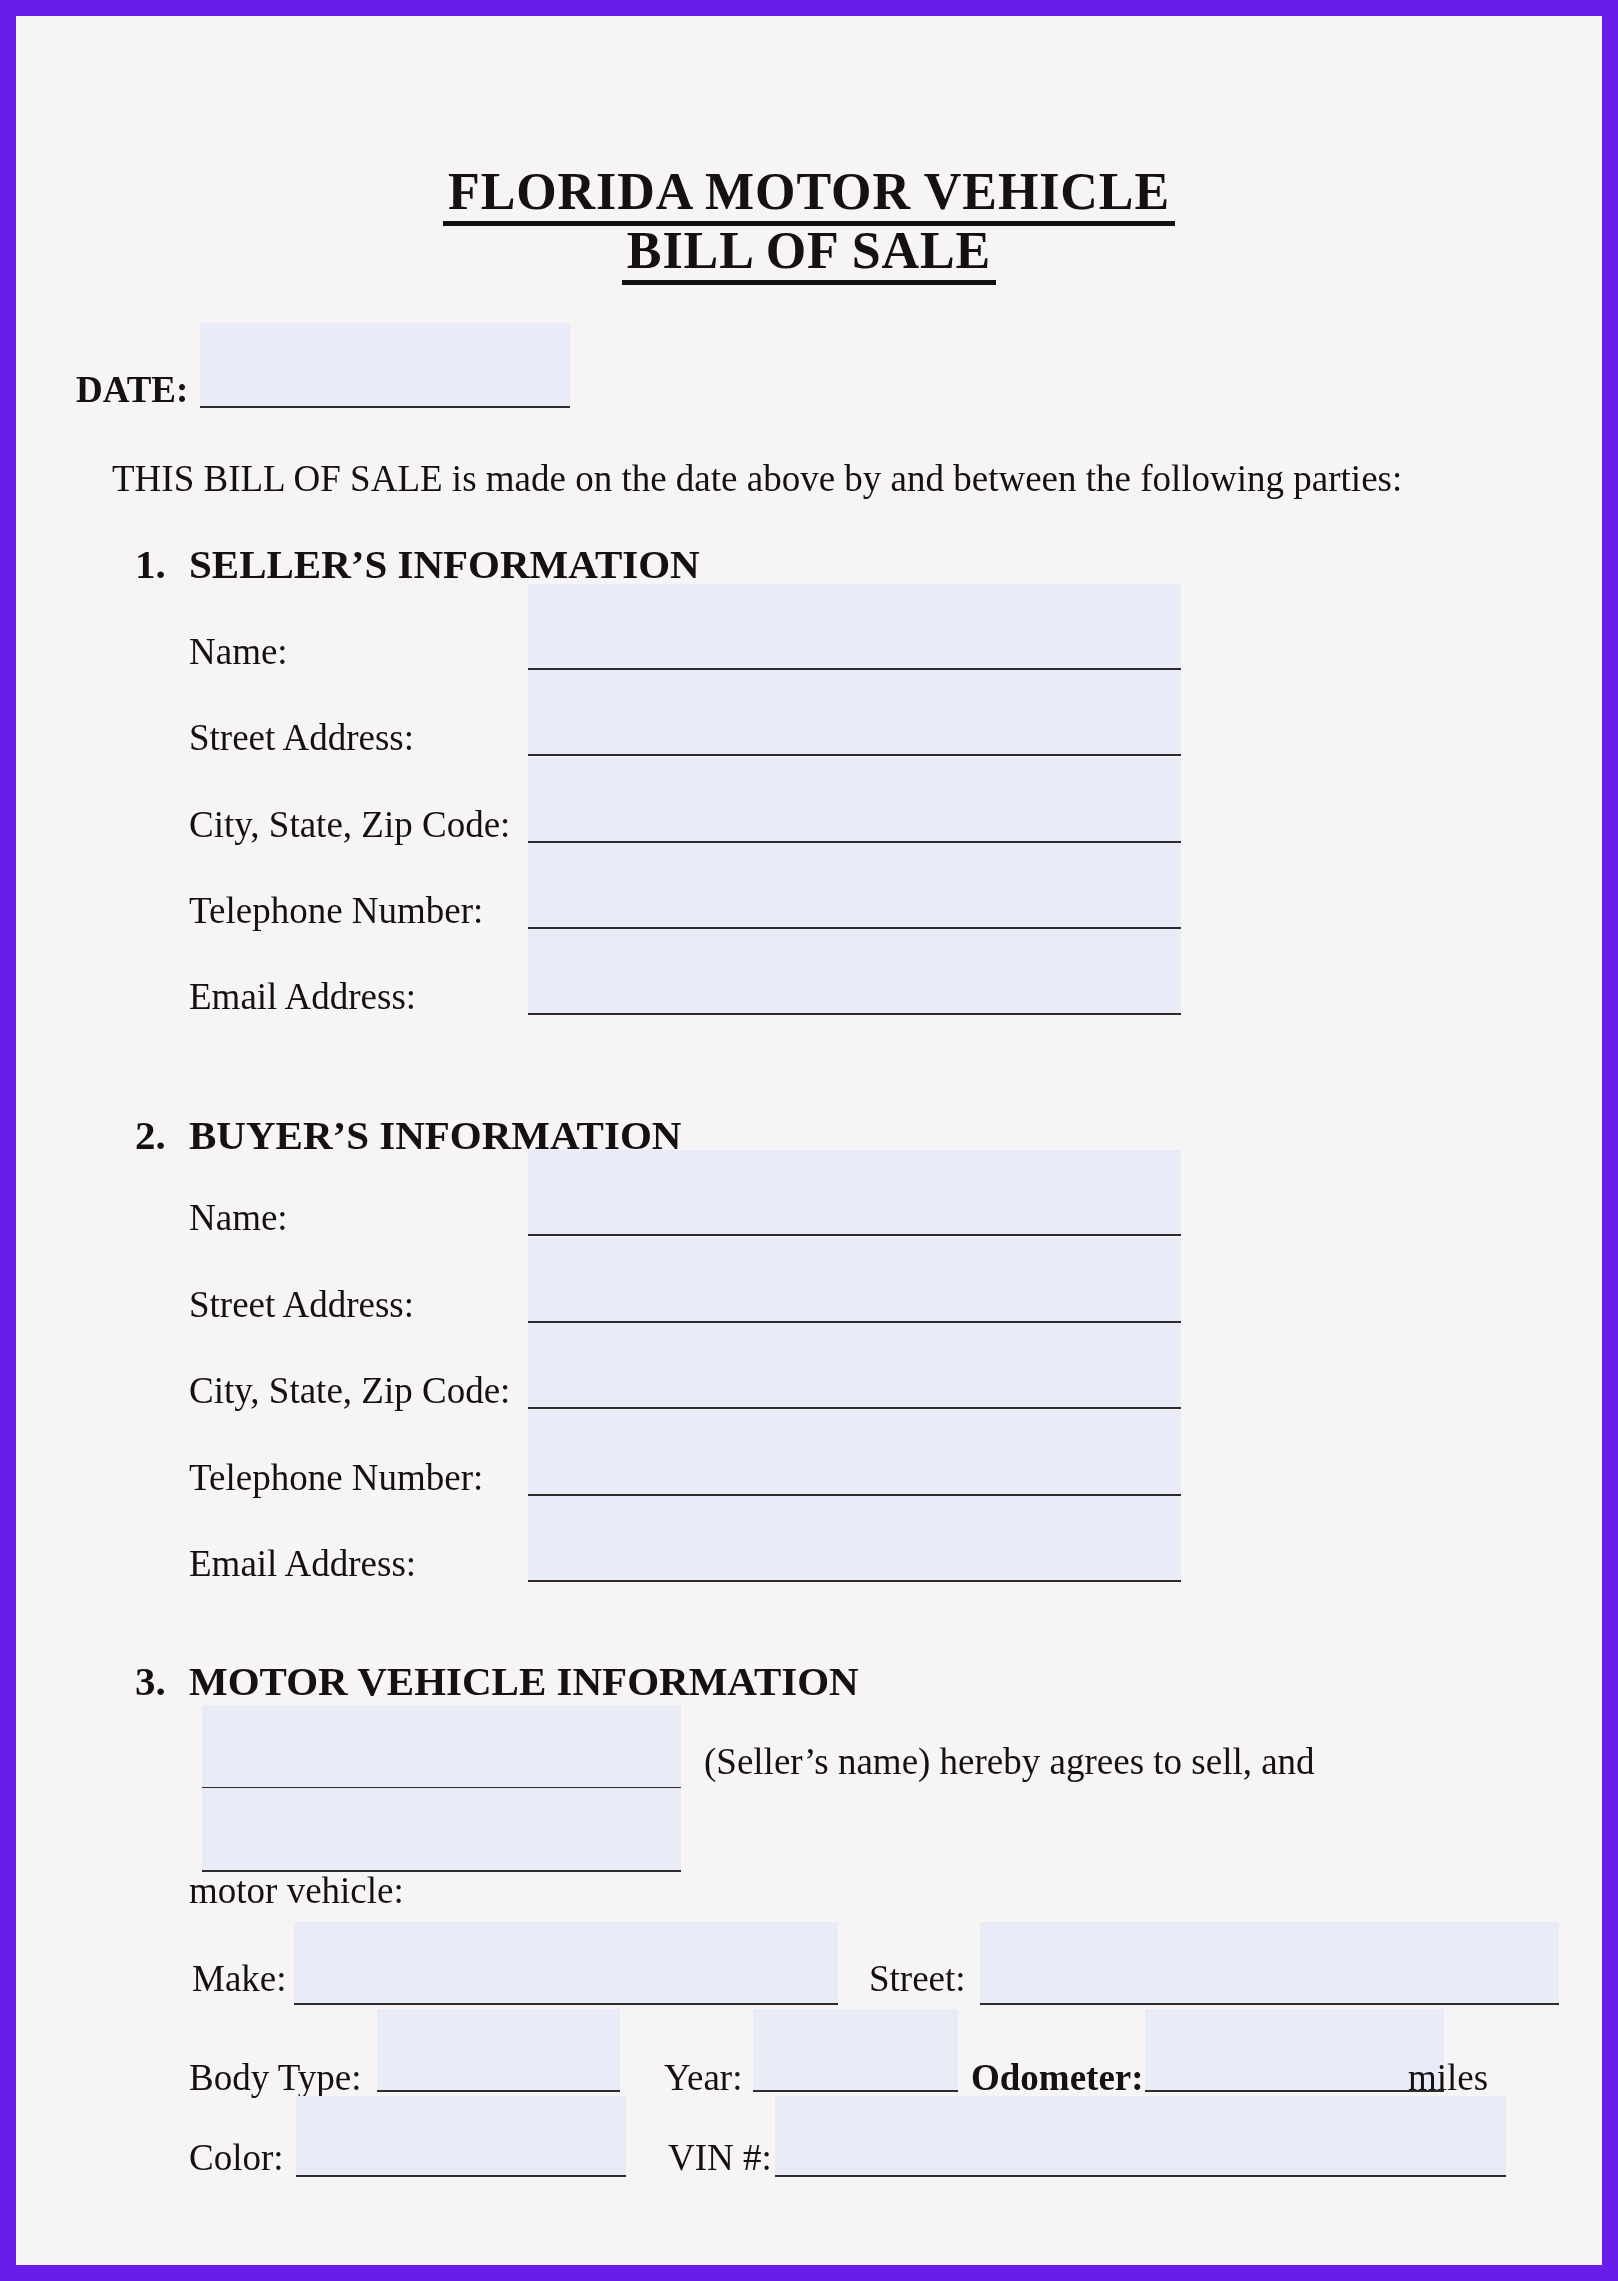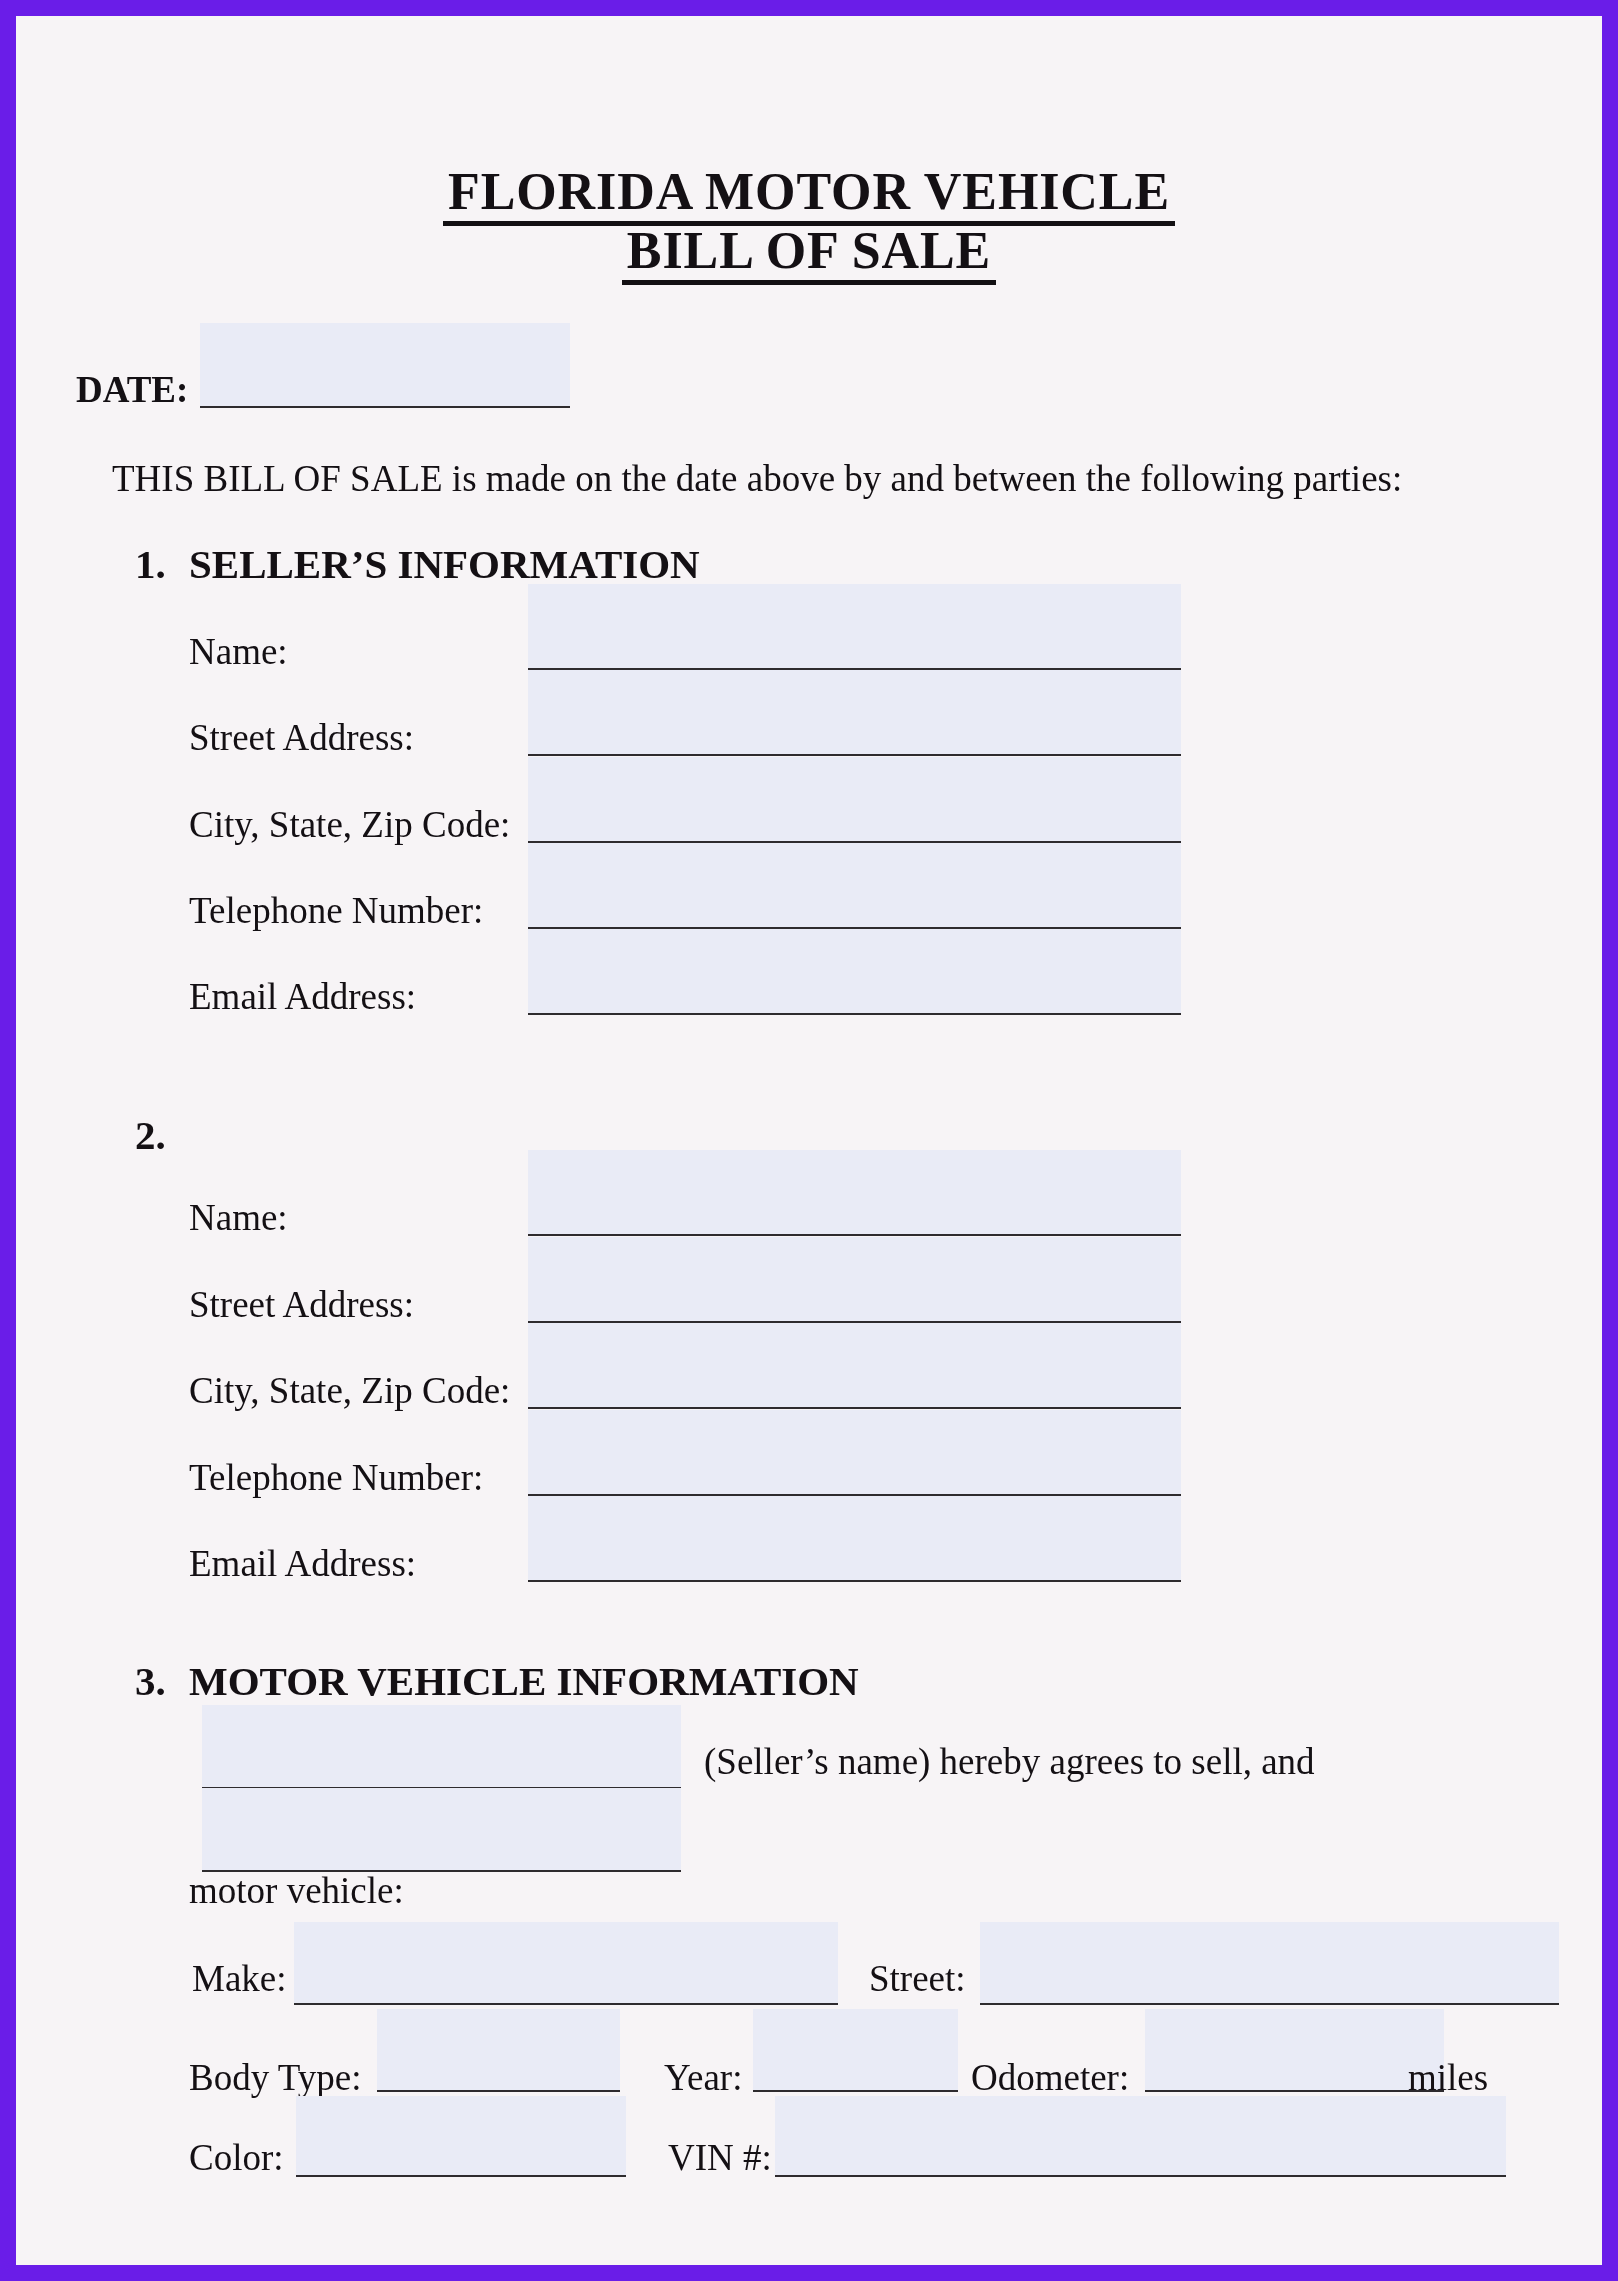--- a/index.html
+++ b/index.html
@@ -78,20 +78,21 @@
   <div class="abs label" style="left:189px; top:892px;">Telephone Number:</div>
   <div class="abs label" style="left:189px; top:978px;">Email Address:</div>
 
   <input class="field" style="left: 528px; top: 584px; width: 653px; height: 86px;" value="">
   <input class="field" style="left: 528px; top: 670px; width: 653px; height: 86px;" value="">
   <input class="field" style="left: 528px; top: 757px; width: 653px; height: 86px;" value="">
   <input class="field" style="left: 528px; top: 843px; width: 653px; height: 86px;" value="">
   <input class="field" style="left: 528px; top: 929px; width: 653px; height: 86px;" value="">
 
   <div class="abs sec-head" style="left:135px; top:1115px;">2.</div>
+  <div class="abs sec-head" style="left:189px; top:1115px;">BUYER’S INFORMATION</div>
 
   <div class="abs label" style="left:189px; top:1199px;">Name:</div>
   <div class="abs label" style="left:189px; top:1286px;">Street Address:</div>
   <div class="abs label" style="left:189px; top:1372px;">City, State, Zip Code:</div>
   <div class="abs label" style="left:189px; top:1459px;">Telephone Number:</div>
   <div class="abs label" style="left:189px; top:1545px;">Email Address:</div>
 
   <input class="field" style="left: 528px; top: 1150px; width: 653px; height: 86px;" value="">
   <input class="field" style="left: 528px; top: 1237px; width: 653px; height: 86px;" value="">
   <input class="field" style="left: 528px; top: 1323px; width: 653px; height: 86px;" value="">
@@ -110,21 +111,21 @@
 
   <div class="abs label" style="left:192px; top:1960px;">Make:</div>
   <input class="field" style="left: 294px; top: 1922px; width: 544px; height: 83px;" value="">
   <div class="abs label" style="left:869px; top:1960px;">Street:</div>
   <input class="field" style="left: 980px; top: 1922px; width: 579px; height: 83px;" value="">
 
   <div class="abs label" style="left:189px; top:2059px;">Body Type:</div>
   <input class="field" style="left: 377px; top: 2009px; width: 243px; height: 83px;" value="">
   <div class="abs label" style="left:664px; top:2059px;">Year:</div>
   <input class="field" style="left: 753px; top: 2009px; width: 205px; height: 83px;" value="">
-  <div class="abs label" style="left:971px; top:2059px;">Odometer:</div>
+  <div class="abs label" style="left:971px; top:2059px;font-weight:bold;">Odometer:</div>
   <input class="field" style="left: 1145px; top: 2009px; width: 299px; height: 83px;" value="">
   <div class="abs label" style="left:1408px; top:2059px;">miles</div>
 
   <div class="abs label" style="left:189px; top:2139px;">Color:</div>
   <input class="field" style="left: 296px; top: 2096px; width: 330px; height: 81px;" value="">
   <div class="abs label" style="left:668px; top:2139px;">VIN #:</div>
   <input class="field" style="left: 775px; top: 2096px; width: 731px; height: 81px;" value="">
 
   <div class="frame"></div>
 </div>

